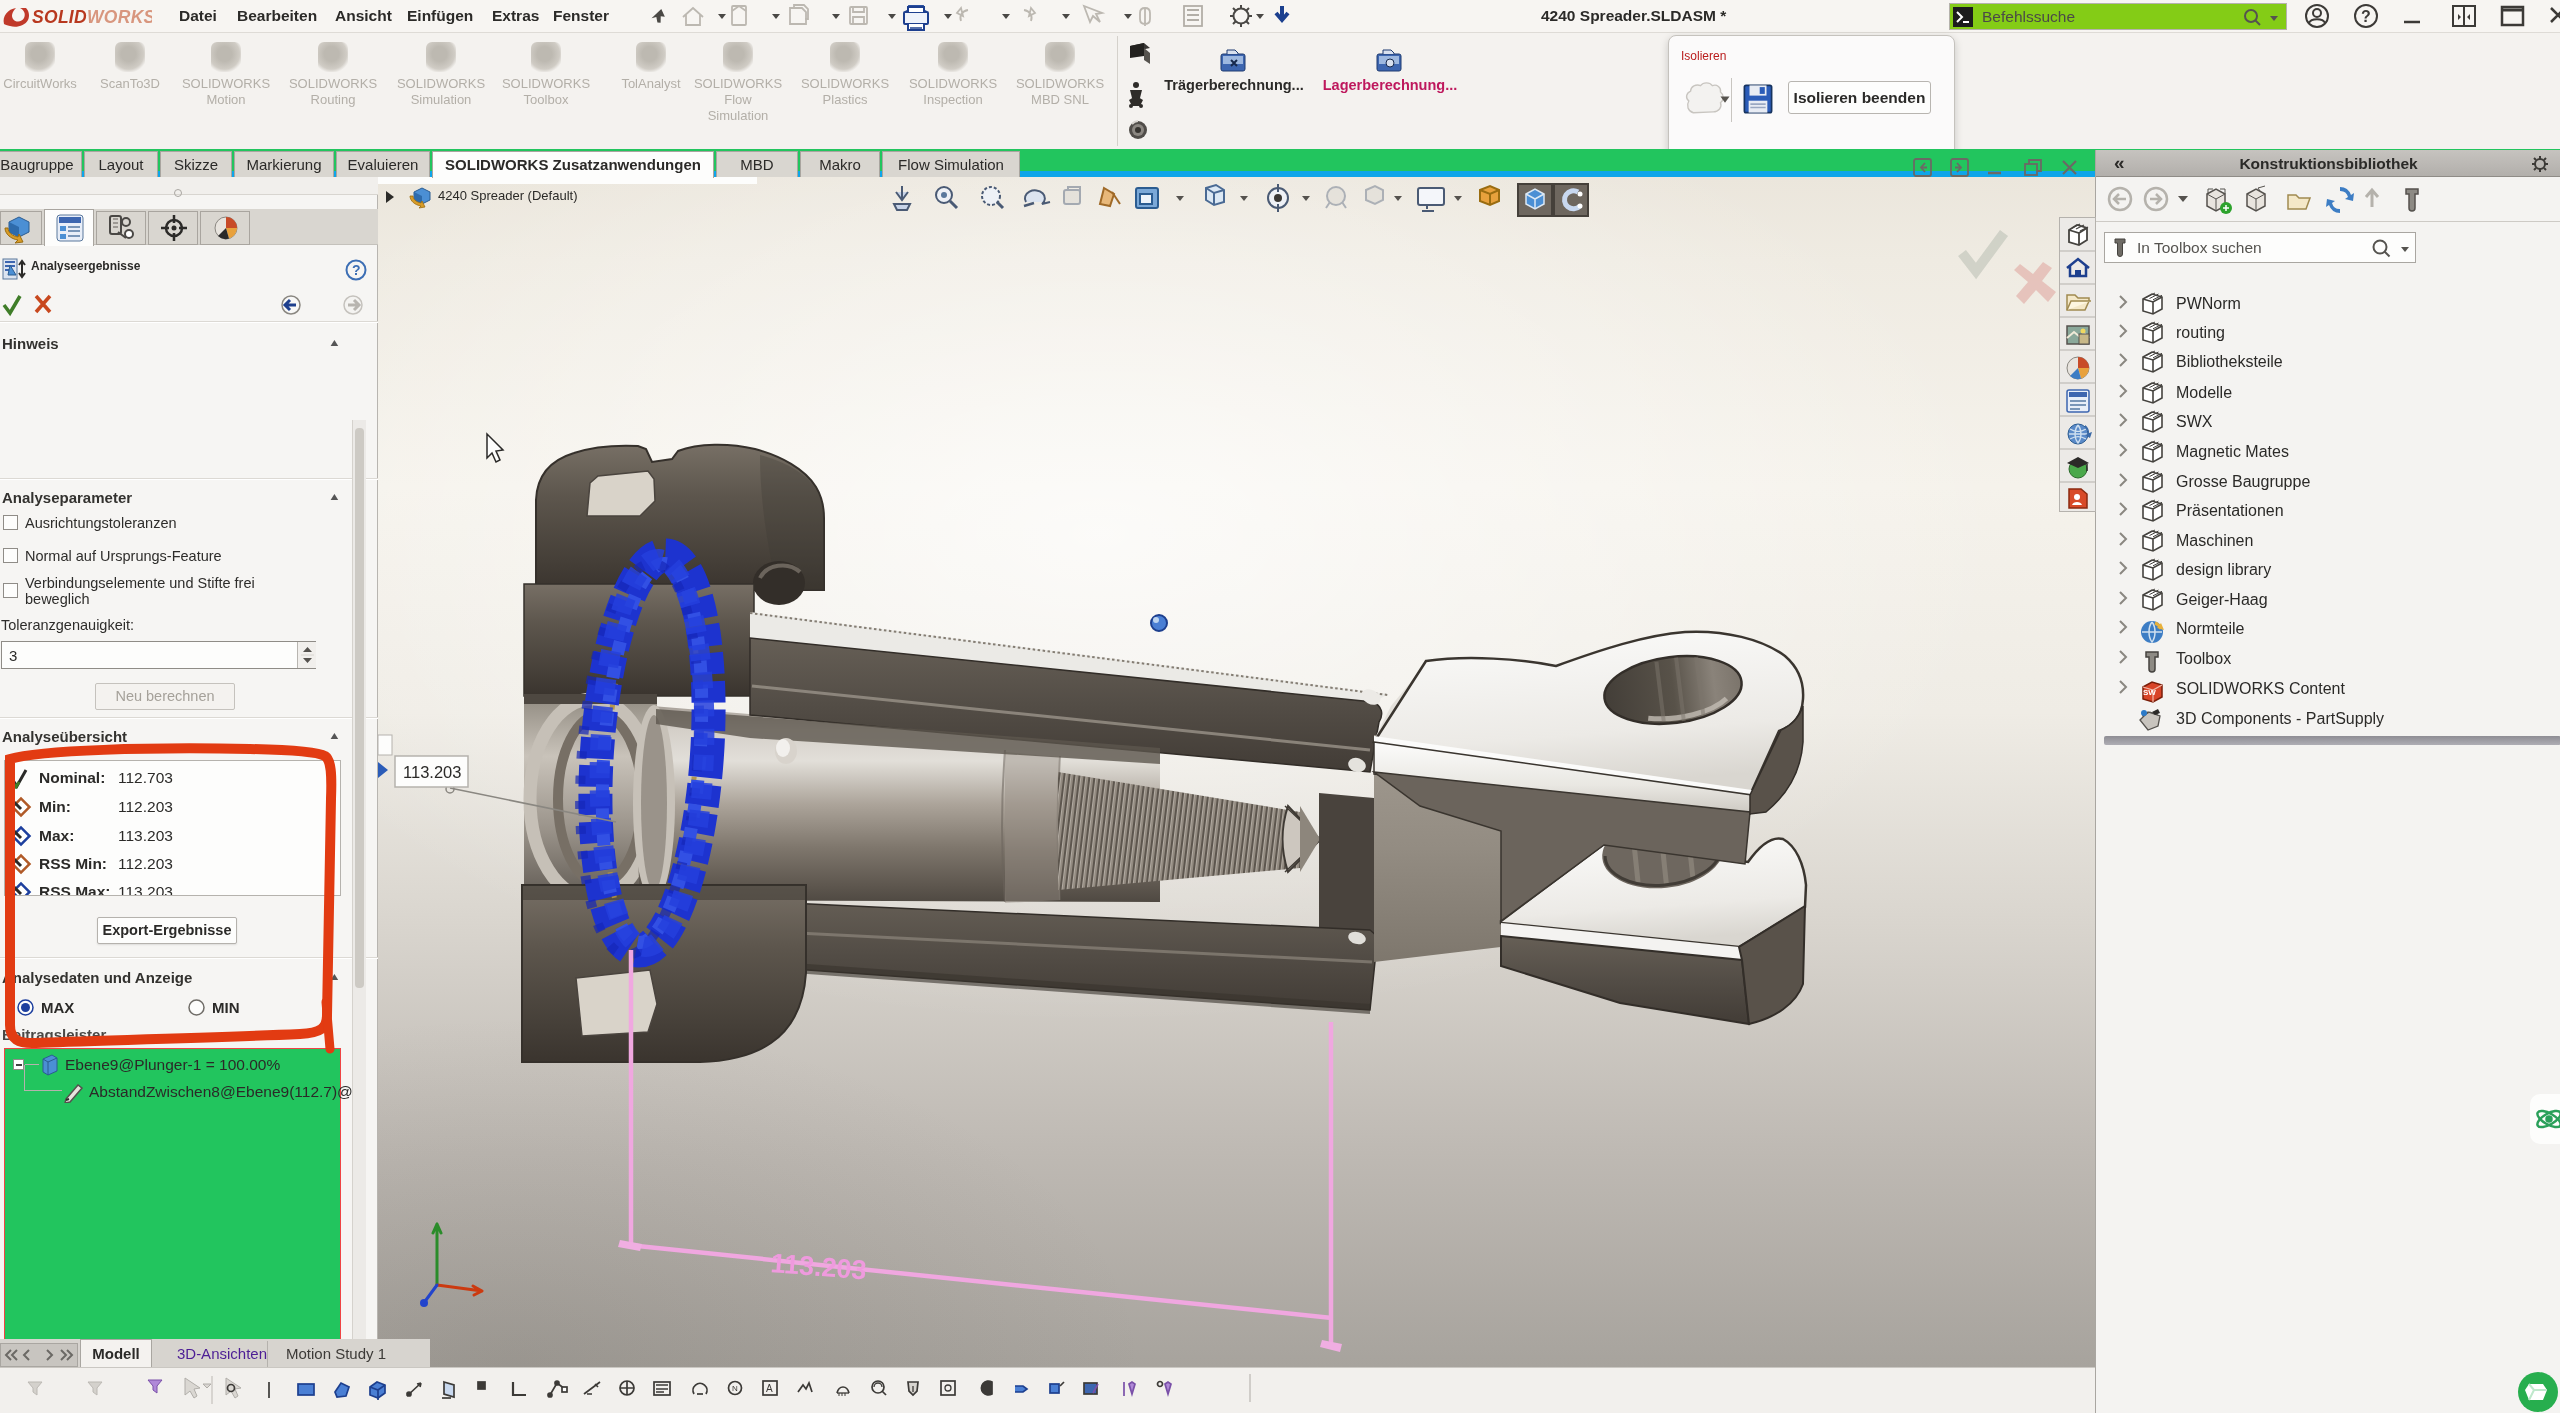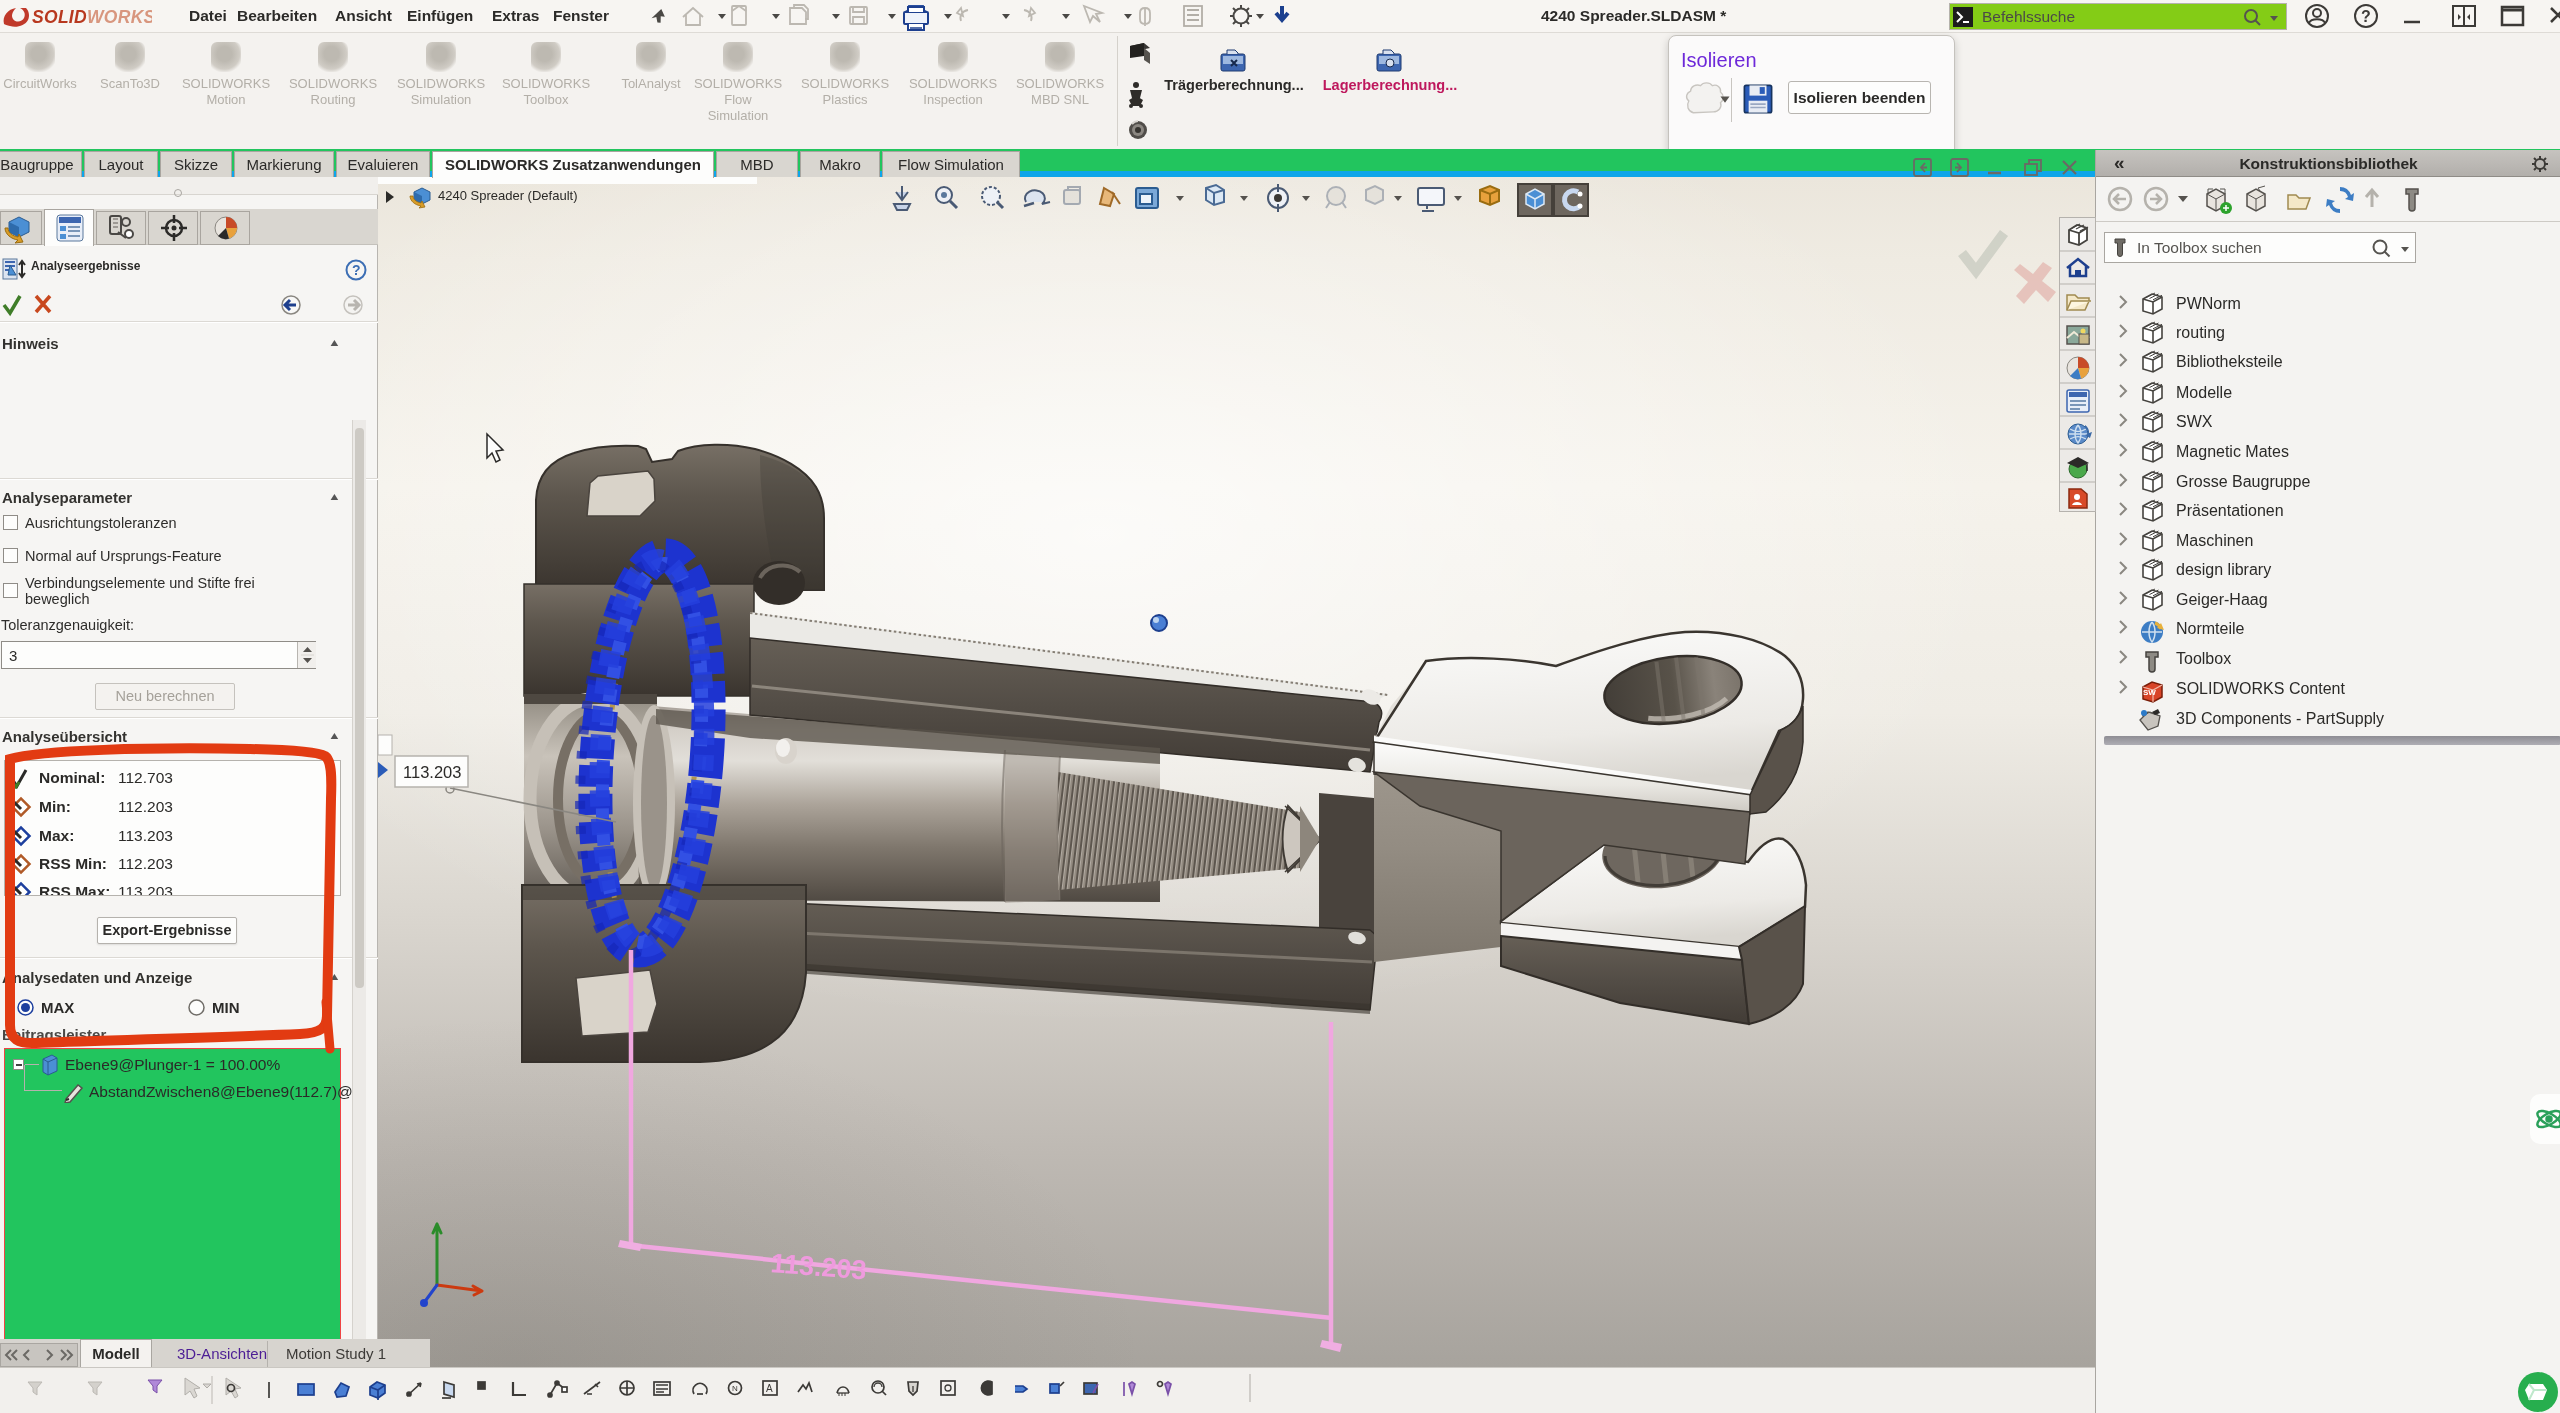--- a/index.html
+++ b/index.html
@@ -27,21 +27,21 @@
 .ckbox { position:absolute; width:15px; height:15px; border:1px solid #8f8c87; background:#fdfdfc; }
 .cklabel { position:absolute; font-size:14.5px; color:#2e2d2b; }
 </style>
 </head>
 <body>
 <div id="menubar">
   <svg class="abs" style="left:2px;top:2px" width="150" height="30" viewBox="0 0 150 30">
     <path d="M2 22 C0 14 6 7 14 6 C10 10 9 14 11 17 C14 21 20 20 22 16 C24 12 22 8 18 6 L24 6 C27 9 28 14 26 18 C23 24 14 26 8 24 C5 23 3 23 2 22 Z" fill="#c0392a"></path>
     <text x="30" y="21" font-size="17.5" font-weight="bold" font-style="italic" fill="#b8381f" letter-spacing="0.3">SOLID<tspan fill="#d8967e">WORKS</tspan></text>
   </svg>
-  <span class="menu" style="left:189px">Datei</span>
+  <span class="menu" style="left:179px">Datei</span>
   <span class="menu" style="left:237px">Bearbeiten</span>
   <span class="menu" style="left:335px">Ansicht</span>
   <span class="menu" style="left:407px">Einfügen</span>
   <span class="menu" style="left:492px">Extras</span>
   <span class="menu" style="left:553px">Fenster</span>
   <svg class="abs" style="left:645px;top:6px" width="24" height="22" viewBox="0 0 24 22">
       <path d="M14 2 L20 8 L16 9 L18 15 L15 16 L12 11 L8 14 Z" fill="#4a4845" transform="rotate(20 12 9)"></path>
     </svg>
   <svg class="abs" style="left:672px;top:0" width="640" height="33" viewBox="0 0 640 33">
     <g stroke="#bcb8b1" stroke-width="1.8" fill="none">
@@ -161,21 +161,21 @@
   </div>
   <div class="abs" style="left:1320px;top:12px;width:140px;text-align:center;font-size:14.5px;font-weight:bold;color:#be185d">
     <svg width="30" height="28" viewBox="0 0 30 28">
         <rect x="2" y="8" width="24" height="17" rx="2" fill="#3d66b0" stroke="#1e3b70"></rect>
         <rect x="4" y="10" width="20" height="8" fill="#9db8e0"></rect>
         <path d="M8 8 v-4 h8 l3 3 v1" fill="#d8e0ee" stroke="#1e3b70"></path>
         <circle cx="15" cy="17" r="4" fill="#d8e0ee" stroke="#16294d"></circle>
       </svg><br>Lagerberechnung...
   </div>
   <div class="abs" style="left:1668px;top:1px;width:287px;height:130px;background:#fbfafa;border:1px solid #c5c2bd;border-radius:8px;box-shadow:0 3px 8px rgba(0,0,0,0.18)">
-    <span class="abs" style="left:12px;top:13px;font-size:20px;color:#6d28d9">Isolieren</span>
+    <span class="abs" style="left:12px;top:13px;font-size:12px;color:#b91c1c">Isolieren</span>
     <svg class="abs" style="left:10px;top:46px" width="54" height="38" viewBox="0 0 56 42">
       <path d="M14 34 c-6 -2 -8 -8 -5 -13 c-4 -3 -3 -9 2 -11 c0 -5 6 -8 11 -6 c3 -4 10 -4 13 0 c5 -2 10 2 9 7 c4 3 4 9 0 12 c2 5 -2 10 -8 10 z" fill="#f3f2f0" stroke="#c8c5c0" stroke-width="1.5"></path>
       <path d="M44 16 l5 7 5 -7 z" fill="#56534e"></path>
     </svg>
     <div class="abs" style="left:62px;top:42px;width:1px;height:44px;background:#c8c5c0"></div>
     <svg class="abs" style="left:72px;top:46px" width="34" height="34" viewBox="0 0 40 40">
       <rect x="4" y="4" width="32" height="32" rx="2" fill="#2b5cb8" stroke="#16335f" stroke-width="2"></rect>
       <rect x="10" y="4" width="20" height="12" fill="#e8ecf4"></rect>
         <rect x="22" y="6" width="6" height="8" fill="#2b5cb8"></rect>
       <rect x="9" y="22" width="22" height="14" fill="#e8ecf4"></rect>

